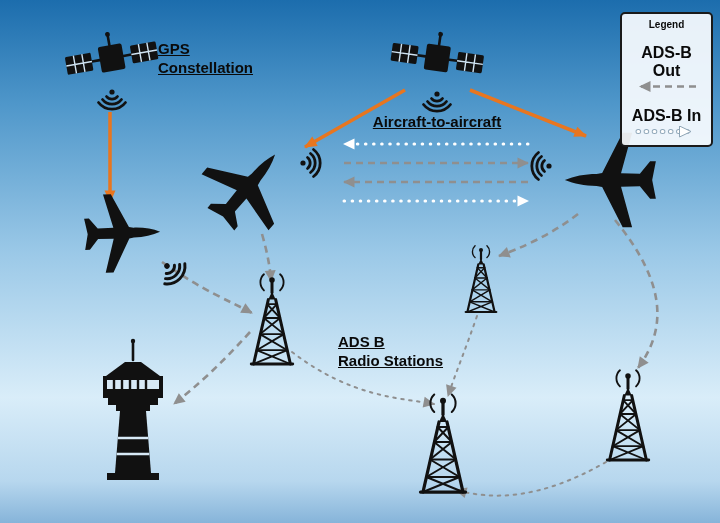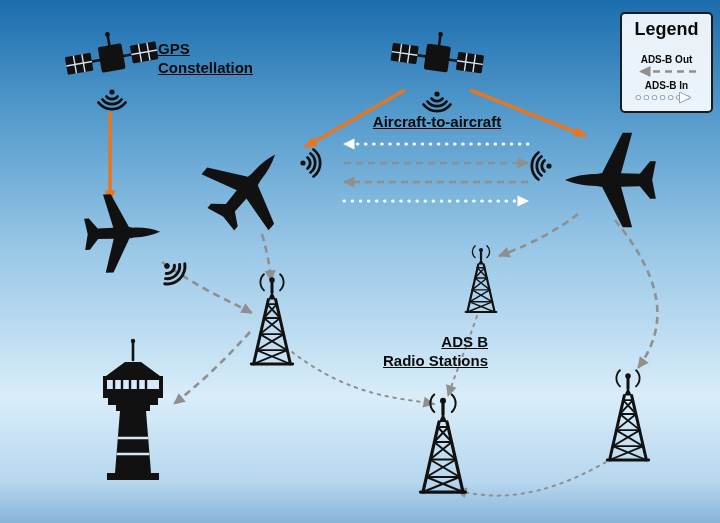--- a/index.html
+++ b/index.html
@@ -41,35 +41,35 @@
     color:#0a0a0a;
     font-weight:bold;
     font-size:15px;
     line-height:1.25;
     white-space:pre-line;
     text-decoration:underline;
   }
   .lbl-gps{left:158px;top:40px;width:140px;}
   .lbl-satpos{left:506px;top:56px;width:120px;}
   .lbl-a2a{left:347px;top:113px;width:180px;text-align:center;}
-  .lbl-stations{left:338px;top:333px;width:150px;text-align:right;}
+  .lbl-stations{left:338px;top:333px;width:150px;text-align:left;}
   .lbl-atc{left:14px;top:430px;width:110px;}
 
   
   .legend{
     position:absolute;left:620px;top:12px;width:93px;
     box-sizing:border-box;
     border:2px solid #1a1a1a;border-radius:5px;
     background:rgba(247,251,254,0.93);
     padding:5px 5px 7px;
     text-align:center;
     color:#0a0a0a;
   }
-  .legend-title{font-weight:bold;font-size:18px;margin-bottom:14px;}
-  .legend-label{font-weight:bold;font-size:10px;margin-top:2px;}
+  .legend-title{font-weight:bold;font-size:10px;margin-bottom:2px;}
+  .legend-label{font-weight:bold;font-size:16px;margin-top:14px;}
   .legend-arrow{display:block;margin:0 auto;}
 </style>
 </head>
 <body>
 
 <div class="stage">
 
   <svg class="scene" width="720" height="523" viewBox="0 0 720 523">
     <defs>
       <marker id="mo" markerUnits="userSpaceOnUse" markerWidth="16" markerHeight="14" refX="12" refY="6" orient="auto">

